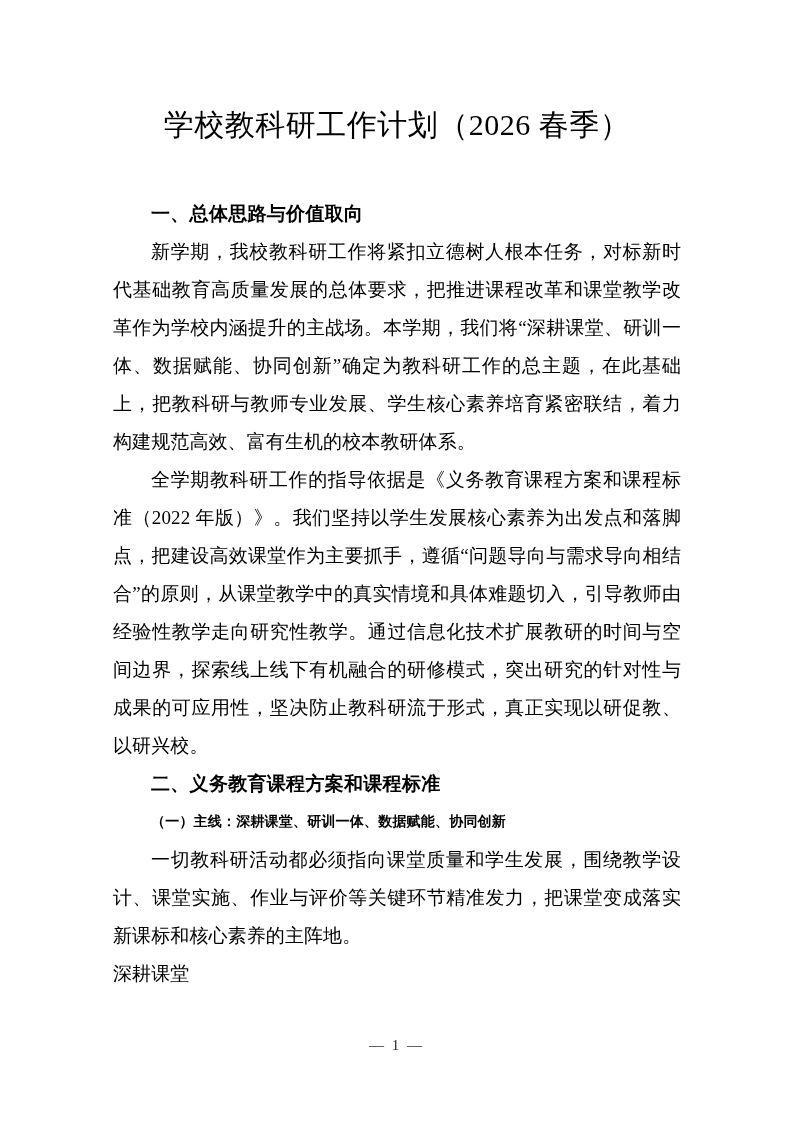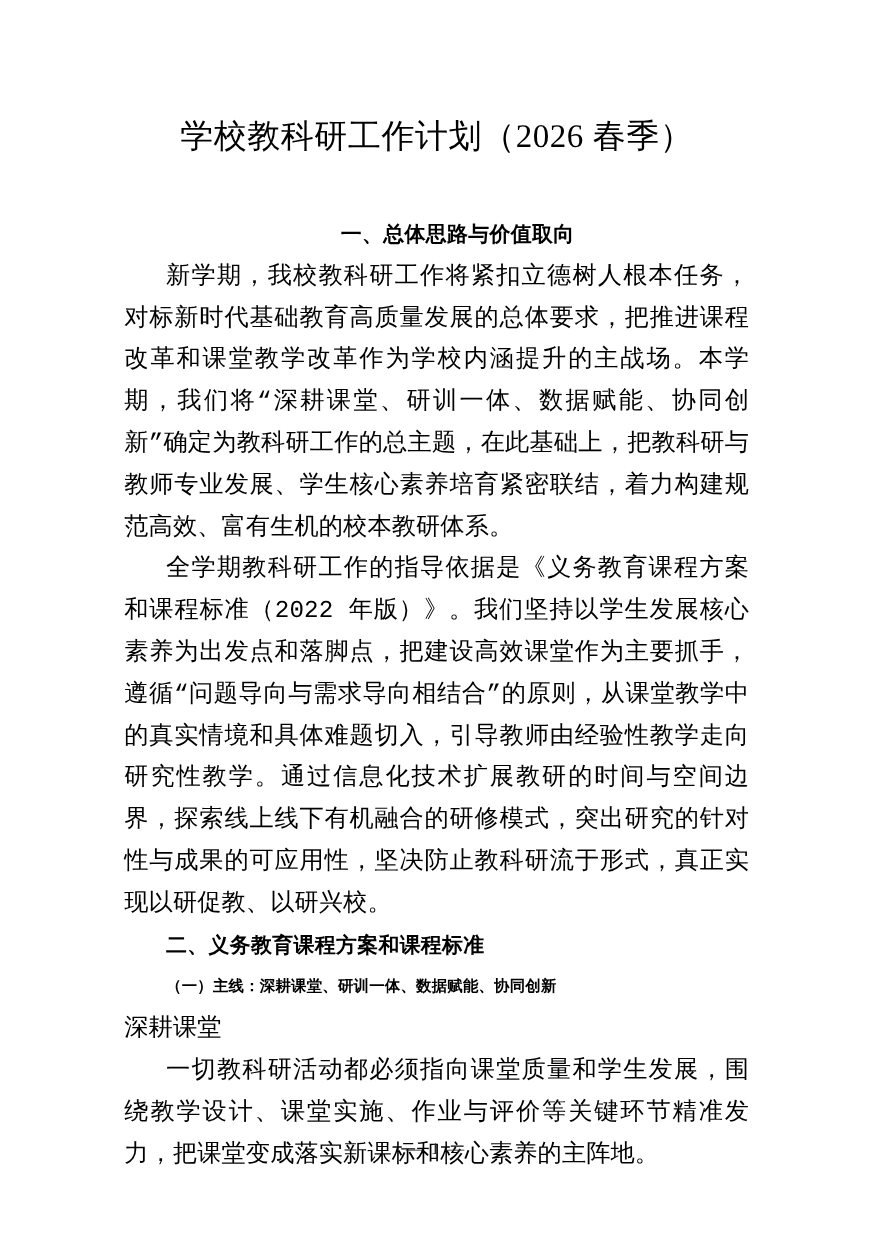--- a/index.html
+++ b/index.html
@@ -44,39 +44,38 @@
     font-family: "Liberation Sans", "DejaVu Sans", sans-serif;
     font-weight: bold;
     font-size: 19px;
     line-height: 38px;
     margin: 0;
     text-indent: 38px;
     letter-spacing: 0.3px;
   }
   .sec-heading.first {
     margin-top: 49px;
-    text-align: center;
   }
 
   
   .sub-heading {
     font-family: "Liberation Serif", "DejaVu Serif", serif;
     font-weight: bold;
     font-size: 14px;
     line-height: 38px;
     margin: 0;
     text-indent: 38px;
     letter-spacing: 0.2px;
   }
 
   
   .body-p {
-    font-family: Liberation Mono, monospace;
+    font-family: Liberation Serif, serif;
     font-weight: normal;
-    font-size: 22px;
+    font-size: 19px;
     line-height: 38px;
     margin: 0;
     text-indent: 38px;
     text-align: justify;
     text-justify: inter-ideograph;
     letter-spacing: 0.1px;
   }
   
   .body-p.no-indent {
     text-indent: 0;
@@ -108,22 +107,22 @@
     <h2 class="sec-heading first">一、总体思路与价值取向</h2>
 
     <p class="body-p">新学期，我校教科研工作将紧扣立德树人根本任务，对标新时代基础教育高质量发展的总体要求，把推进课程改革和课堂教学改革作为学校内涵提升的主战场。本学期，我们将“深耕课堂、研训一体、数据赋能、协同创新”确定为教科研工作的总主题，在此基础上，把教科研与教师专业发展、学生核心素养培育紧密联结，着力构建规范高效、富有生机的校本教研体系。</p>
 
     <p class="body-p">全学期教科研工作的指导依据是《义务教育课程方案和课程标准（2022 年版）》。我们坚持以学生发展核心素养为出发点和落脚点，把建设高效课堂作为主要抓手，遵循“问题导向与需求导向相结合”的原则，从课堂教学中的真实情境和具体难题切入，引导教师由经验性教学走向研究性教学。通过信息化技术扩展教研的时间与空间边界，探索线上线下有机融合的研修模式，突出研究的针对性与成果的可应用性，坚决防止教科研流于形式，真正实现以研促教、以研兴校。</p>
 
     <h2 class="sec-heading">二、义务教育课程方案和课程标准</h2>
 
     <h3 class="sub-heading">（一）主线：深耕课堂、研训一体、数据赋能、协同创新</h3>
 
+    <p class="body-p">一切教科研活动都必须指向课堂质量和学生发展，围绕教学设计、课堂实施、作业与评价等关键环节精准发力，把课堂变成落实新课标和核心素养的主阵地。</p>
+
     <p class="body-p no-indent">深耕课堂</p>
-
-    <p class="body-p">一切教科研活动都必须指向课堂质量和学生发展，围绕教学设计、课堂实施、作业与评价等关键环节精准发力，把课堂变成落实新课标和核心素养的主阵地。</p>
 
 
   </div>
 
   <div class="page-footer">— 1 —</div>
 
 </div>
 
 </body></html>

